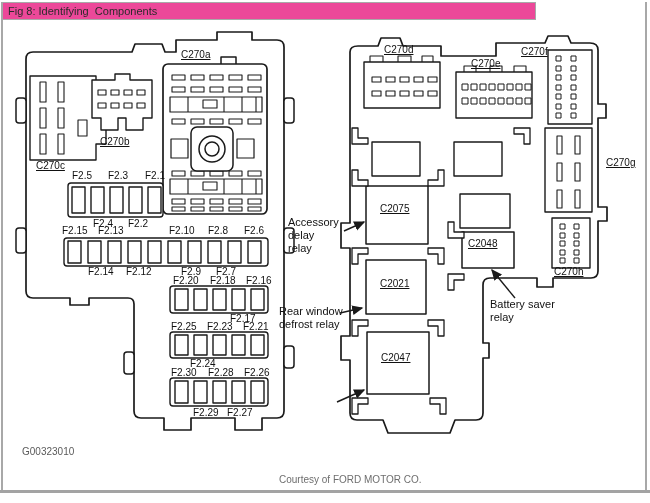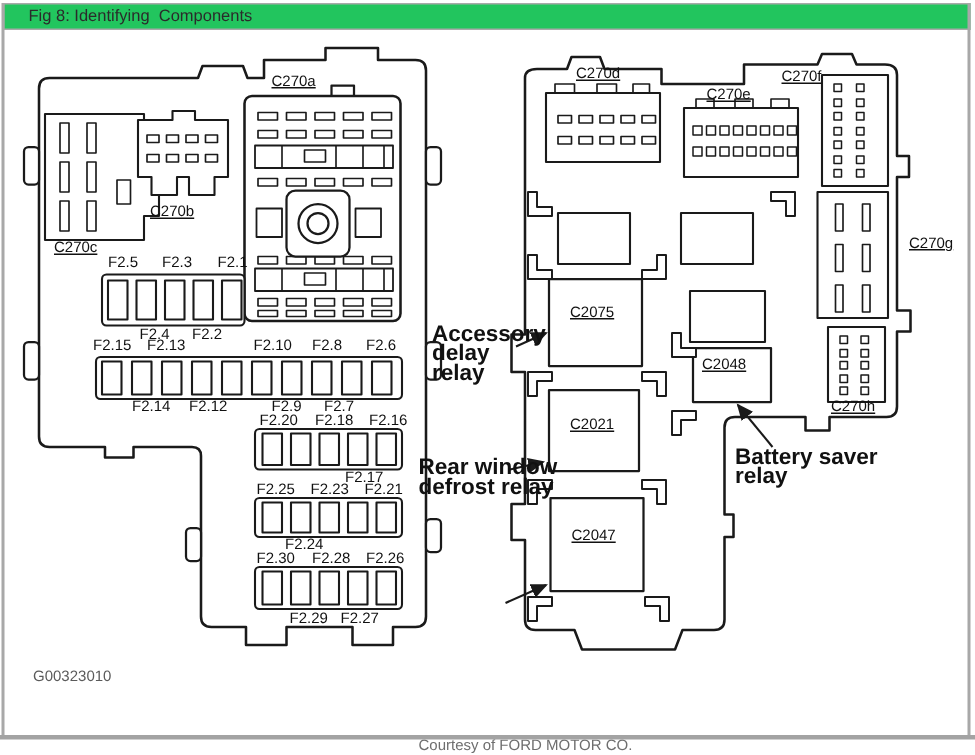--- a/index.html
+++ b/index.html
@@ -1,29 +1,29 @@
 <!DOCTYPE html>
 <html><head>
 <meta charset="utf-8">
 <style>
   *{margin:0;padding:0;box-sizing:border-box}
   html,body{width:650px;height:503px;overflow:hidden;background:#fff}
   .page{position:relative;width:650px;height:503px;background:#fff;
         font-family:"Liberation Sans",sans-serif;color:#111}
-  .titlebar{position:absolute;left:2px;top:2px;width:645px;height:18px;
-            background:#22c55e;border:1px solid #a9a9a9;display:flex;align-items:center;
-            padding-left:16px;font-size:11px;color:#2b2b2b;white-space:pre}
+  .titlebar{position:absolute;left:2px;top:2px;width:534px;height:18px;
+            background:#ec4899;border:1px solid #a9a9a9;display:flex;align-items:center;
+            padding-left:5px;font-size:11px;color:#2b2b2b;white-space:pre}
   .hl{background:#ffff00;padding:1px 1px}
   .edge-l{position:absolute;left:1px;top:2px;width:2px;height:490px;background:#a8a8a8}
   .edge-r{position:absolute;left:645px;top:2px;width:2px;height:490px;background:#a8a8a8}
   .edge-b{position:absolute;left:0;top:490px;width:650px;height:3px;background:#a3a3a3}
   svg.diagram{position:absolute;left:0;top:0}
   .lbl{position:absolute;font-size:10px;line-height:10px;color:#111;white-space:nowrap}
   .u{text-decoration:underline}
-  .ann{position:absolute;font-size:15px;font-weight:bold;line-height:13px;
+  .ann{position:absolute;font-size:11px;font-weight:normal;line-height:13px;
        color:#111;white-space:pre-line}
   .foot{position:absolute;font-size:10px;color:#5a5a5a;white-space:nowrap}
   .credit{color:#6e6e6e}
 </style>
 </head>
 <body>
 
 <div class="page">
 
   <div class="titlebar">
@@ -351,18 +351,18 @@
 
   <span class="ann" style="left:288px;top:216px">Accessory
 delay
 relay</span>
   <span class="ann" style="left:279px;top:305px">Rear window
 defrost relay</span>
   <span class="ann" style="left:490px;top:298px">Battery saver
 relay</span>
 
   <span class="foot" style="left:22px;top:446px">G00323010</span>
-  <span class="foot credit" style="left:279px;top:492px">Courtesy of FORD MOTOR CO.</span>
+  <span class="foot credit" style="left:279px;top:474px">Courtesy of FORD MOTOR CO.</span>
 
   <div class="edge-l"></div>
   <div class="edge-r"></div>
   <div class="edge-b"></div>
 </div>
 
 </body></html>

